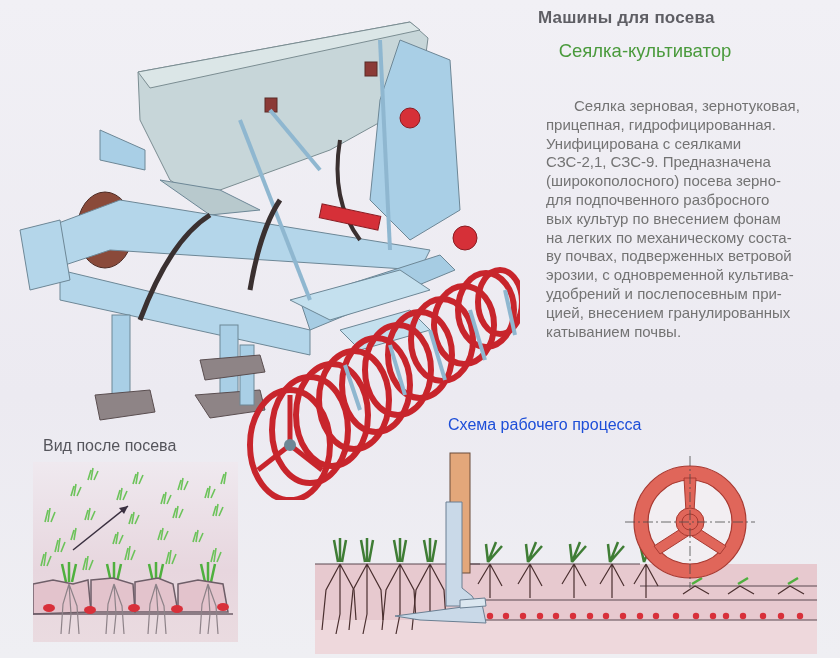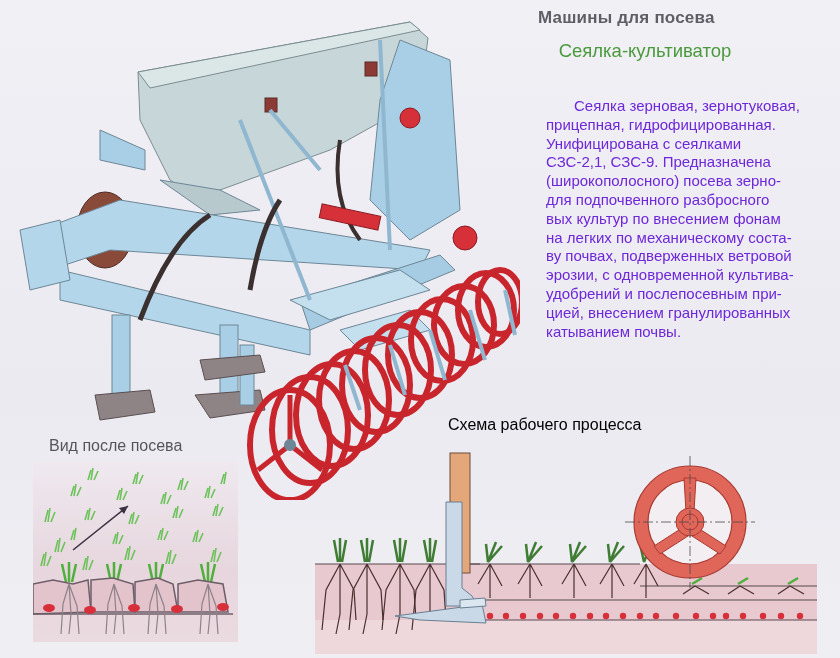--- a/index.html
+++ b/index.html
@@ -1,24 +1,24 @@
 <!DOCTYPE html>
 <html><head>
 <meta charset="utf-8">
 <style>
   html,body{margin:0;padding:0;}
   body{width:840px;height:658px;background:#eeeef3;position:relative;overflow:hidden;font-family:"Liberation Sans",sans-serif;}
   .page-bg{position:absolute;left:0;top:0;width:840px;height:658px;background:linear-gradient(180deg,#f1f0f5 0%,#eceaf1 60%,#efeff3 100%);}
   .section-title{position:absolute;left:538px;top:8px;font-size:17px;color:#5e5e64;letter-spacing:0.2px;font-weight:bold;}
   .main-title{position:absolute;left:470px;top:39px;width:350px;text-align:center;font-size:18.5px;font-weight:normal;color:#4a9a3c;line-height:23px;}
-  .description{position:absolute;left:546px;top:97px;width:290px;font-size:15px;line-height:18.8px;color:#6d28d9;text-align:left;}
+  .description{position:absolute;left:546px;top:97px;width:290px;font-size:15px;line-height:18.8px;color:#737373;text-align:left;}
   .description .line{display:block;white-space:nowrap;}
   .description .indent{padding-left:28px;}
-  .caption-after{position:absolute;left:49px;top:437px;font-size:16px;color:#55555c;}
-  .caption-scheme{position:absolute;left:448px;top:416px;font-size:16px;color:#000000;}
+  .caption-after{position:absolute;left:43px;top:437px;font-size:16px;color:#55555c;}
+  .caption-scheme{position:absolute;left:448px;top:416px;font-size:16px;color:#1d4ed8;}
   .machine{position:absolute;left:0;top:0;}
   .after-view{position:absolute;left:33px;top:462px;}
   .scheme{position:absolute;left:310px;top:448px;}
 </style>
 </head>
 <body>
 
 <div class="page-bg"></div>
 
 <div class="section-title">Машины для посева</div>

